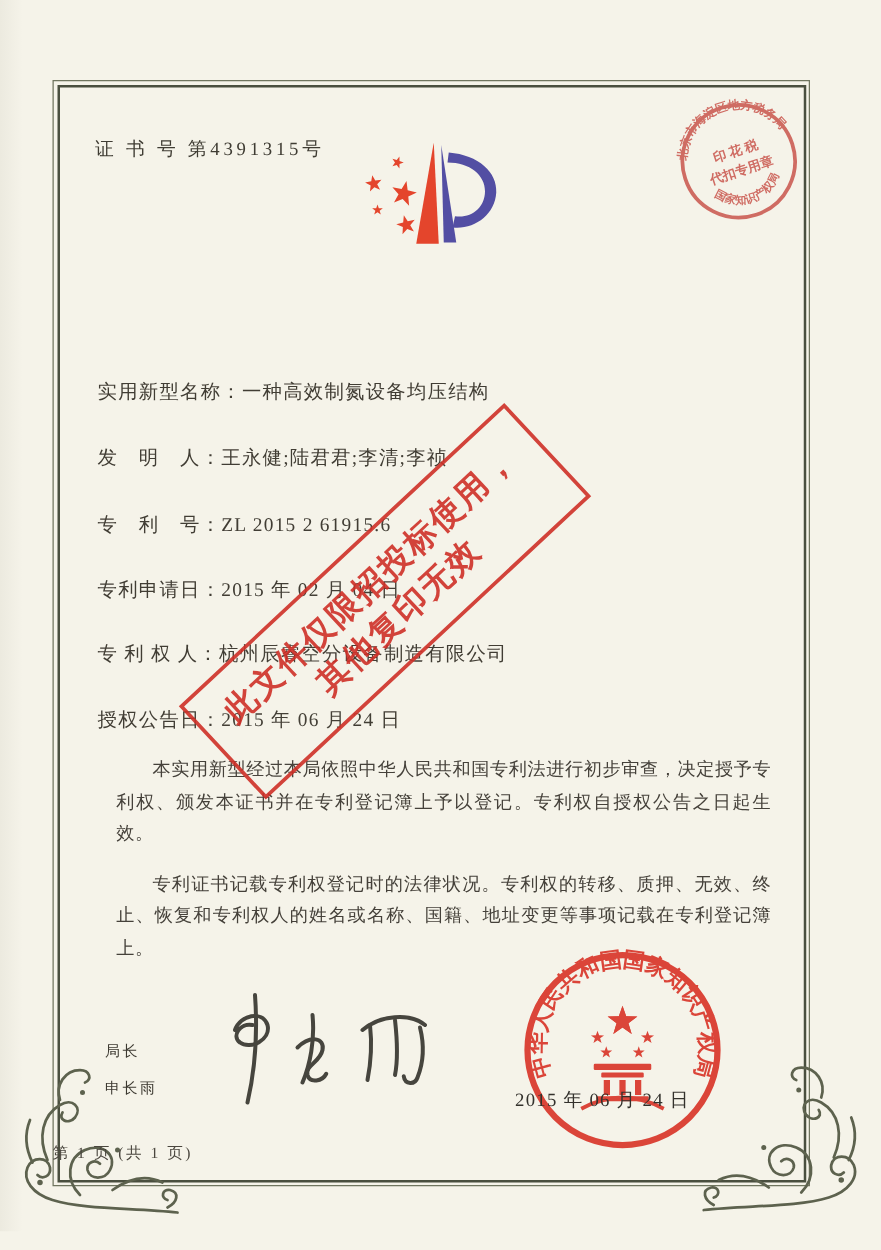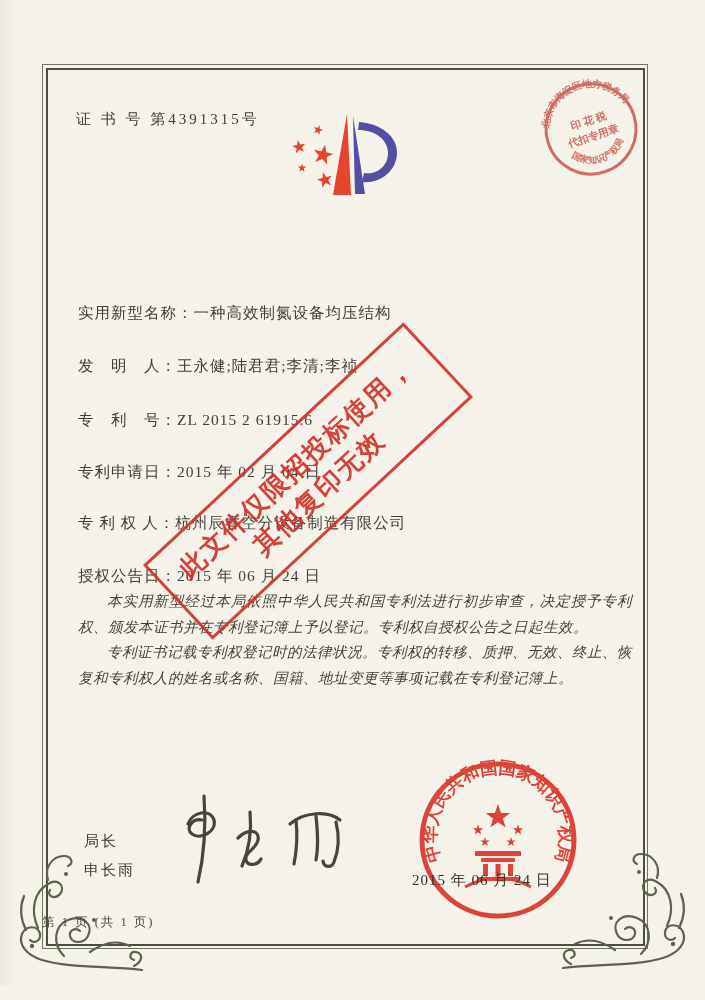--- a/index.html
+++ b/index.html
@@ -22,23 +22,23 @@
   .field{position:absolute;left:78px;font-size:15.5px;color:#413d34;
         letter-spacing:1px;z-index:3;white-space:nowrap;}
   .f1{top:303px}.f2{top:356px}.f3{top:410px}.f4{top:462px}.f5{top:513px}.f6{top:566px}
   .tender-stamp{position:absolute;left:130px;top:430px;width:350px;height:96px;
         border:3px solid #cf3028;color:#cf3028;transform:rotate(-43deg);
         display:flex;flex-direction:column;justify-content:center;align-items:center;
         font-size:26px;font-weight:bold;letter-spacing:2px;opacity:.9;z-index:6;
         background:rgba(255,255,255,0.02);}
   .tender-stamp div{line-height:34px;}
   .paras{position:absolute;left:78px;top:589px;width:554px;z-index:3;}
-  .paras p{margin:0;font-size:14.5px;line-height:25.5px;color:#45413a;
-        text-indent:2em;text-align:justify;letter-spacing:.5px;font-style:italic;}
-  .signer{position:absolute;left:84px;top:827px;font-size:15px;line-height:29px;
+  .paras p{margin:15px;font-size:14.5px;line-height:25.5px;color:#45413a;
+        text-indent:2em;text-align:justify;letter-spacing:.5px;}
+  .signer{position:absolute;left:84px;top:827px;font-size:12px;line-height:29px;
         color:#3c3931;letter-spacing:2px;z-index:3;}
   .signature{position:absolute;left:158px;top:790px;width:215px;height:95px;z-index:3;}
   .gov-seal{position:absolute;left:413px;top:755px;width:170px;height:170px;
         opacity:.92;z-index:4;}
   .seal-date{position:absolute;left:412px;top:871px;font-size:15px;color:#33312c;
         letter-spacing:1px;z-index:5;white-space:nowrap;}
   .page-footer{position:absolute;left:42px;top:914px;width:604px;text-align:left;
         font-size:12.5px;letter-spacing:2px;color:#4a463e;z-index:3;}
   .ornament{position:absolute;width:140px;height:140px;z-index:2;color:#5d624e;}
   .orn-left{left:8px;top:848px;}

